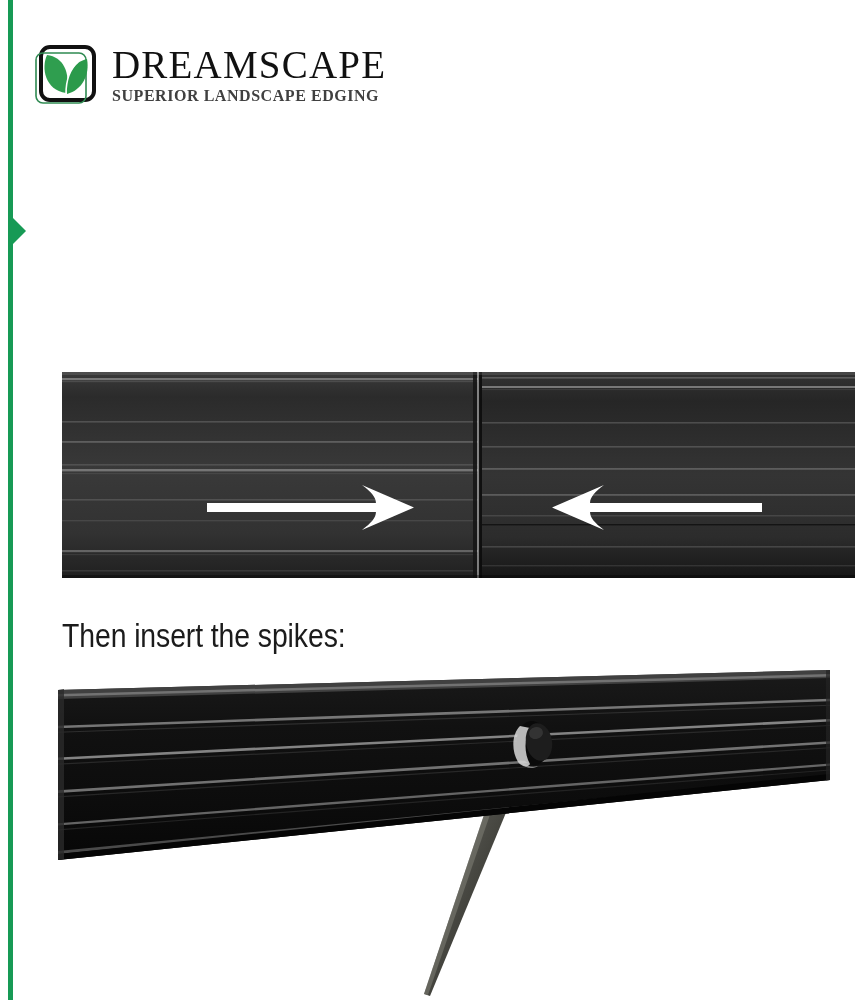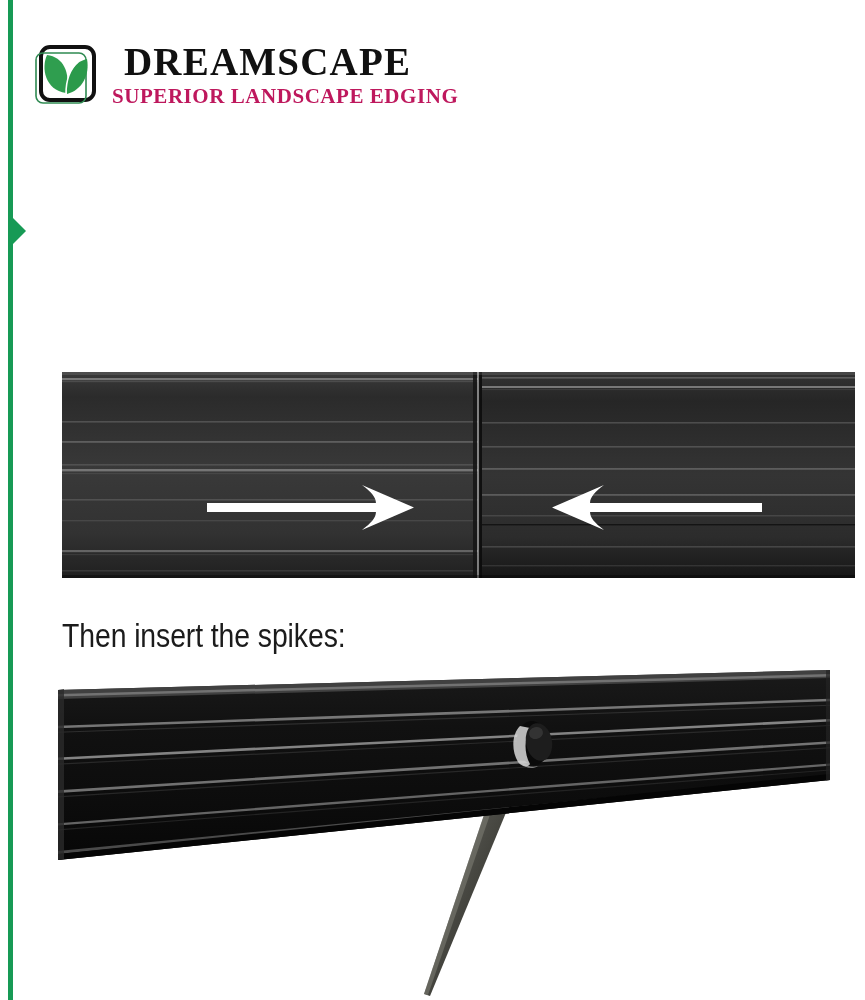--- a/index.html
+++ b/index.html
@@ -57,31 +57,30 @@
   .logo-wordmark {
     display: flex;
     flex-direction: column;
     line-height: 1;
   }
   .brand-name {
     font-family: "Liberation Serif", "DejaVu Serif", serif;
     font-size: 39px;
     letter-spacing: 1.2px;
     color: #111111;
-    font-weight: 700;
+    font-weight: 400;
     white-space: nowrap;
     line-height: 0.98;
-    margin-left: 12px;
   }
   .brand-tag {
     font-family: "Liberation Serif", "DejaVu Serif", serif;
-    font-size: 21px;
+    font-size: 16px;
     font-weight: 700;
     letter-spacing: 0.55px;
-    color: #be185d;
+    color: #404040;
     white-space: nowrap;
     margin-top: 4px;
   }
 
   
   .content {
     position: absolute;
     left: 62px;
     top: 196px;
     width: 790px;

